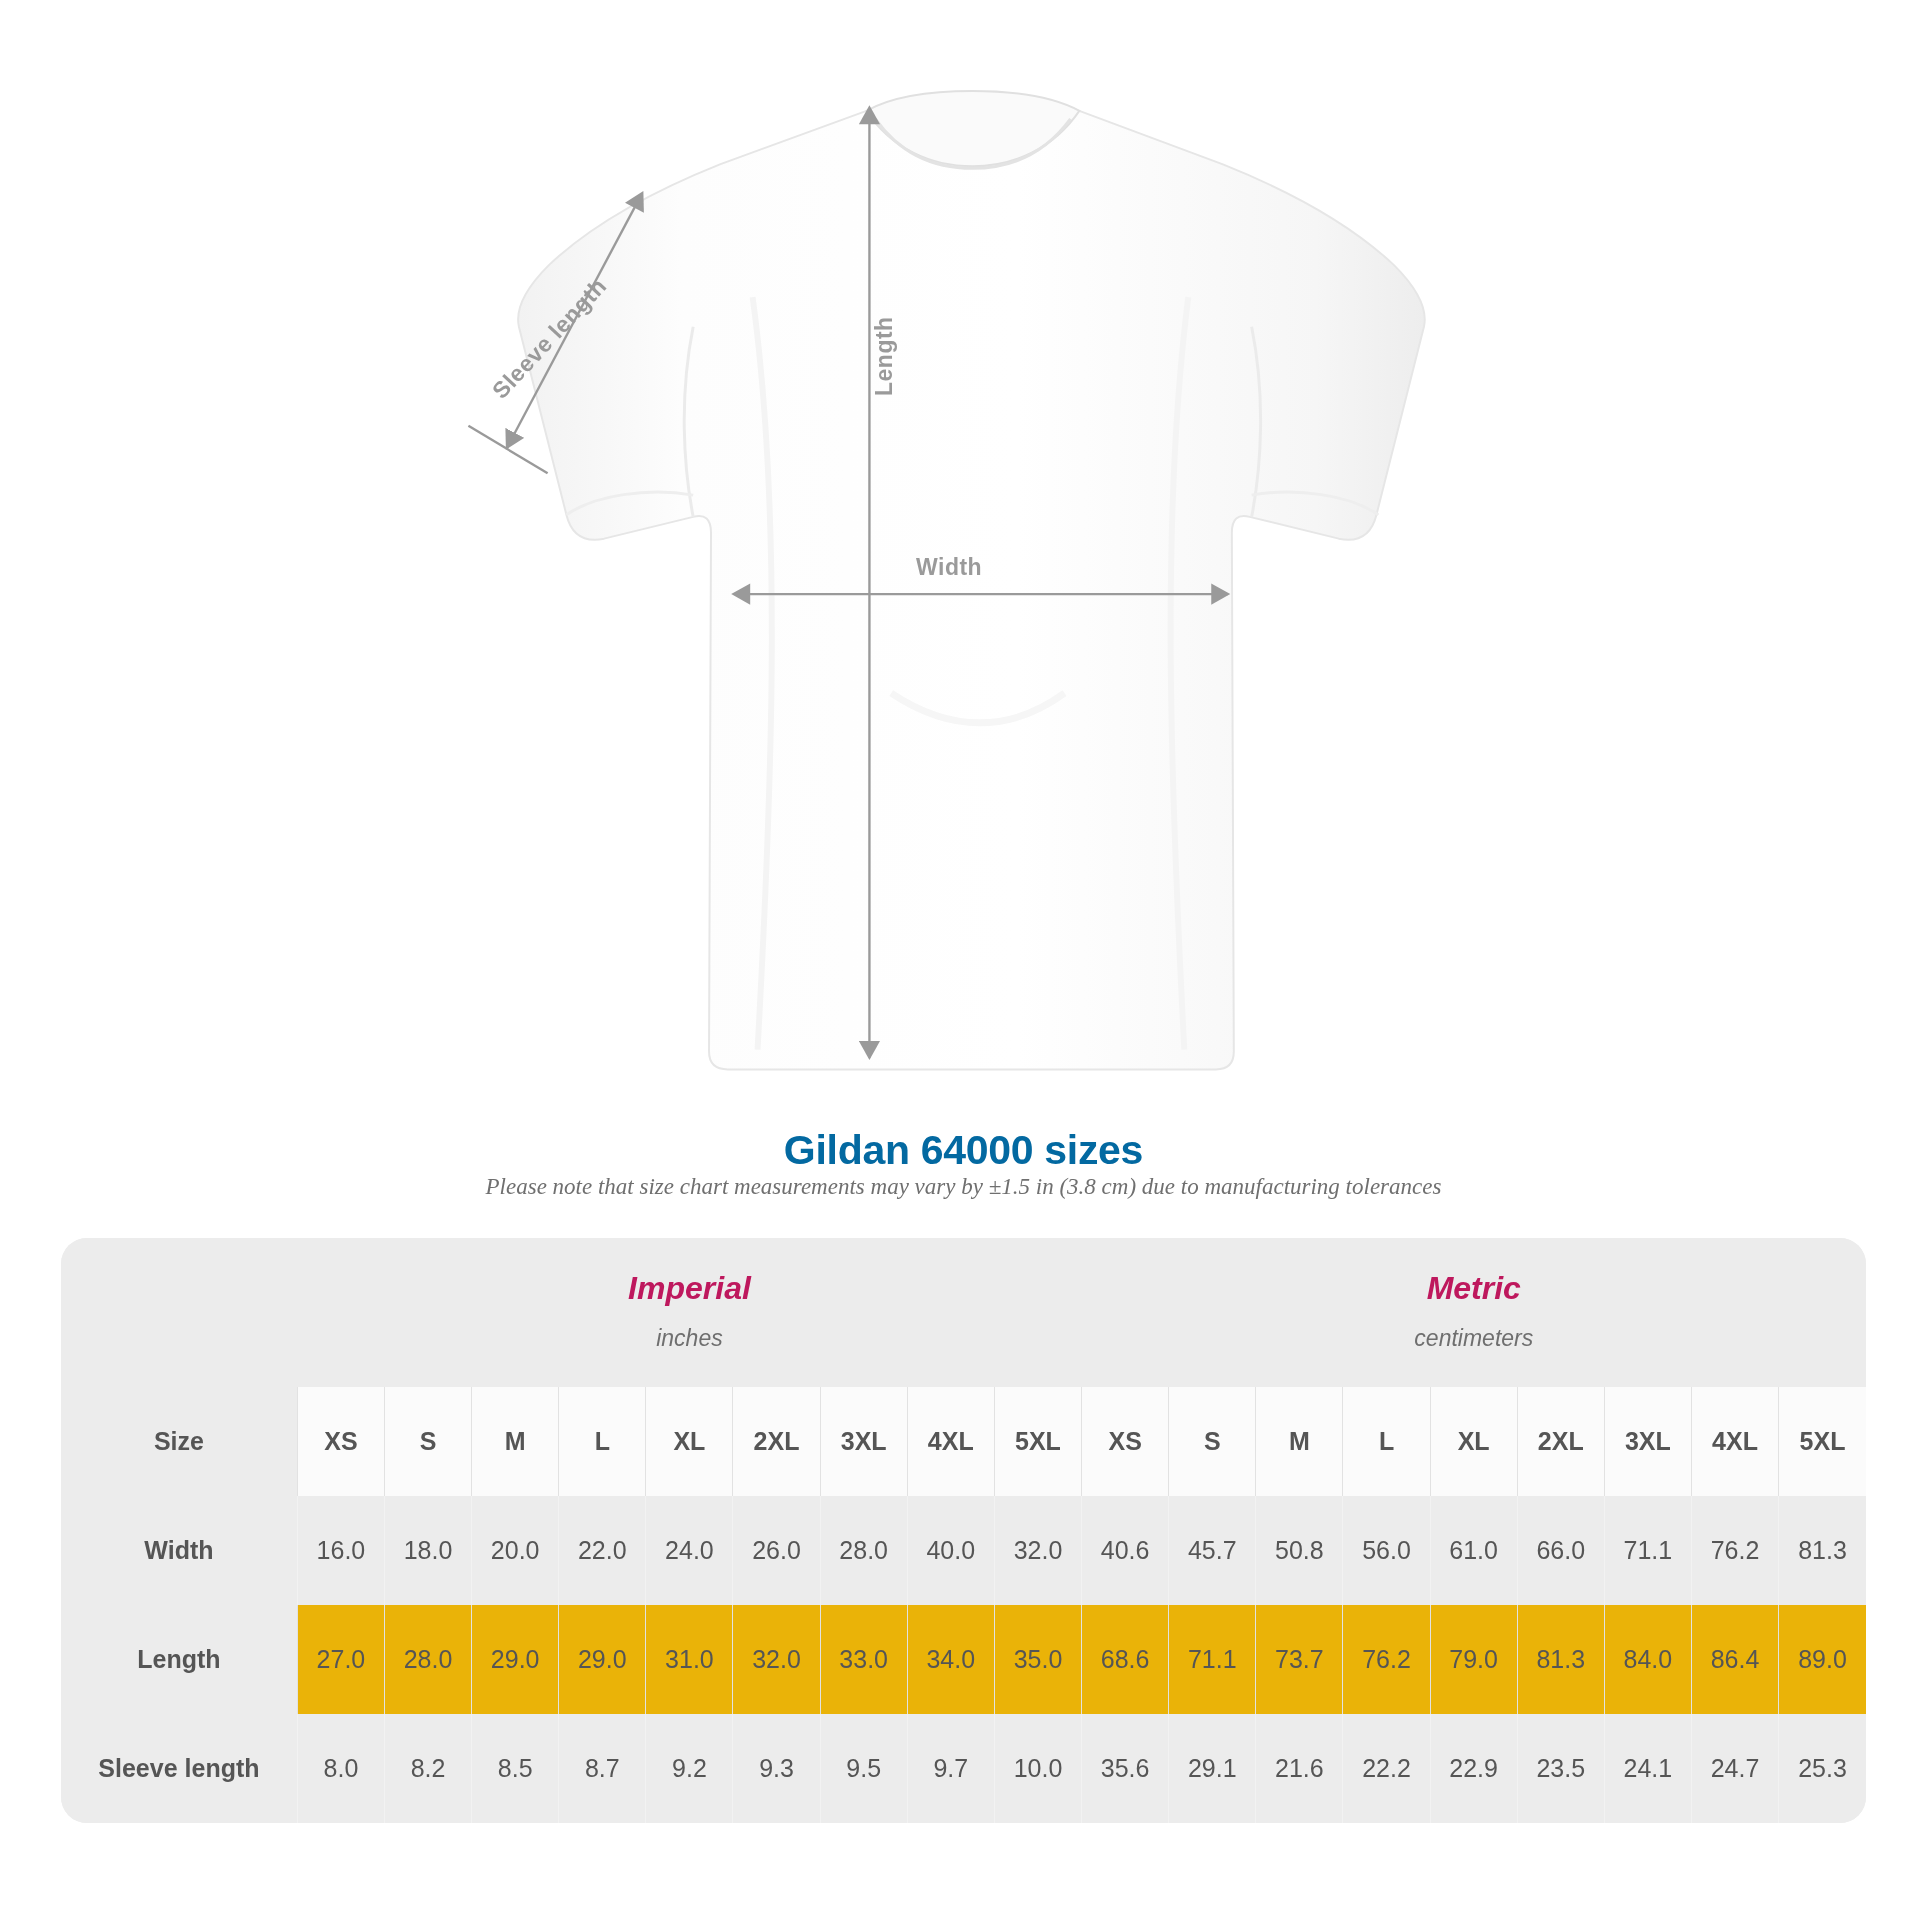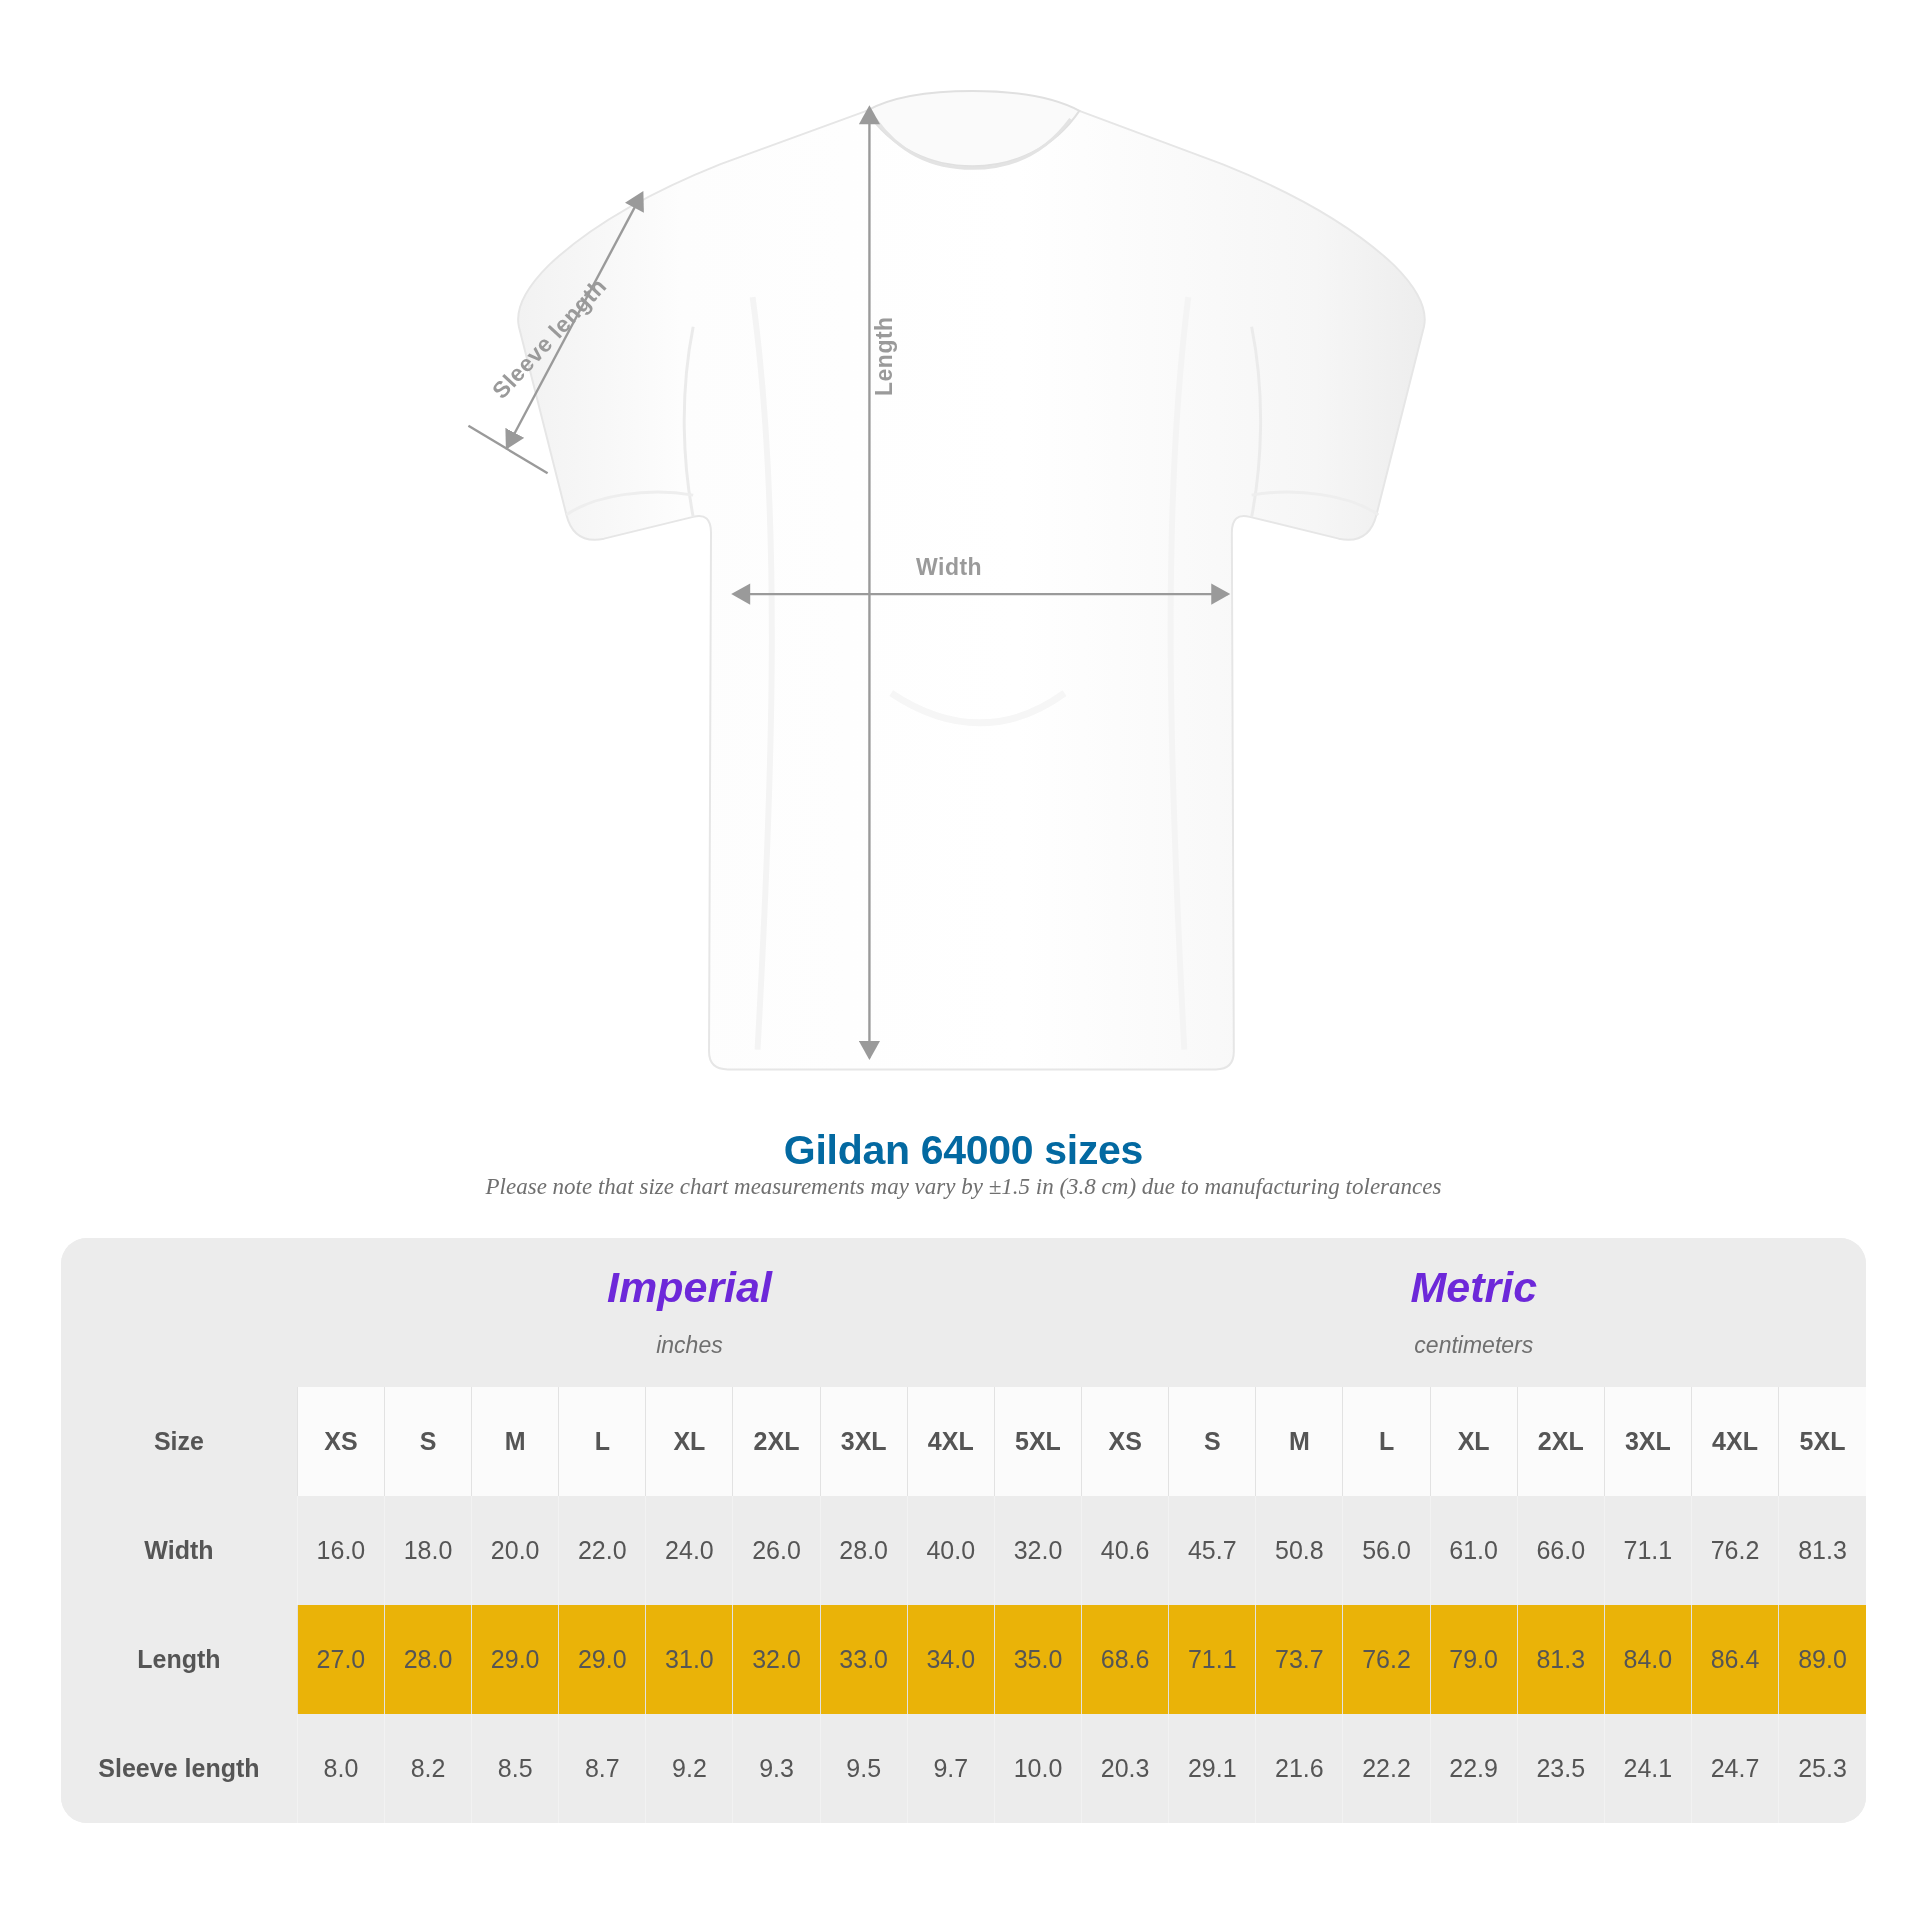--- a/index.html
+++ b/index.html
@@ -94,24 +94,24 @@
     font-size: 25px;
     color: #555555;
     border: none;
     padding: 0;
   }
   .unit-row td {
     height: 149px;
     background: #ececec;
   }
   .unit-title {
-    font-size: 43px;
+    font-size: 32px;
     font-weight: bold;
     font-style: italic;
-    color: #6d28d9;
+    color: #be185d;
     display: block;
     line-height: 1.25;
   }
   .unit-sub {
     font-size: 23px;
     font-style: italic;
     color: #6f6f6f;
     display: block;
     line-height: 1.6;
     margin-top: 12px;
@@ -340,21 +340,21 @@
             <td class="rowhead">Sleeve length</td>
             <td class="cell">8.0</td>
             <td class="cell">8.2</td>
             <td class="cell">8.5</td>
             <td class="cell">8.7</td>
             <td class="cell">9.2</td>
             <td class="cell">9.3</td>
             <td class="cell">9.5</td>
             <td class="cell">9.7</td>
             <td class="cell">10.0</td>
-            <td class="cell">20.3</td>
+            <td class="cell">35.6</td>
             <td class="cell">29.1</td>
             <td class="cell">21.6</td>
             <td class="cell">22.2</td>
             <td class="cell">22.9</td>
             <td class="cell">23.5</td>
             <td class="cell">24.1</td>
             <td class="cell">24.7</td>
             <td class="cell">25.3</td>
           </tr>
         </tbody>

